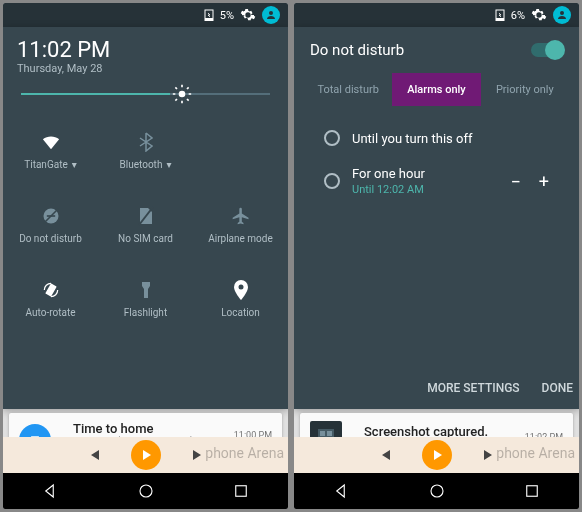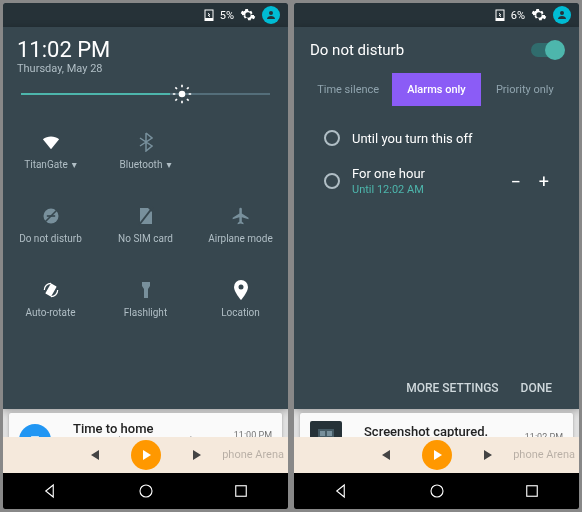--- a/index.html
+++ b/index.html
@@ -32,28 +32,28 @@
   .navbar { position: absolute; bottom: 0; left: 0; right: 0; height: 36px; background: #000; display: flex; align-items: center; justify-content: space-around; }
   .nav-btn svg { width: 18px; height: 18px; fill: none; stroke: #fff; stroke-width: 1.5; }
   .bg-music { position: absolute; left: 0; right: 0; height: 36px; display: flex; align-items: center; justify-content: center; gap: 30px; background: #f5e9dc; }
   .play { width: 30px; height: 30px; border-radius: 50%; background: #ff9800; display: flex; align-items: center; justify-content: center; }
   
   .dnd-header { display: flex; align-items: center; justify-content: space-between; padding: 14px 16px; font-size: 15px; }
   .toggle { width: 32px; height: 14px; background: #26a69a66; border-radius: 7px; position: relative; }
   .toggle::after { content: ""; position: absolute; right: -2px; top: -3px; width: 20px; height: 20px; border-radius: 50%; background: #4db6ac; }
   .segbar { display: flex; margin: 0 10px; }
   .seg { flex: 1; text-align: center; padding: 10px 4px; font-size: 11px; color: #90a4ae; }
-  .seg.active { color: #fff; font-weight: 500; background: #8b5cf6; }
+  .seg.active { color: #fff; font-weight: 500; background: #701a75; }
   .options { padding: 14px 26px; }
   .opt { display: flex; align-items: center; gap: 12px; padding: 10px 4px; font-size: 13px; }
   .radio { width: 16px; height: 16px; border: 2px solid #b0bec5; border-radius: 50%; flex-shrink: 0; }
   .opt .sub { font-size: 11px; color: #4db6ac; margin-top: 2px; }
   .stepper { margin-left: auto; display: flex; gap: 18px; font-size: 18px; }
-  .actions { display: flex; justify-content: flex-end; gap: 22px; padding: 14px 27px; font-size: 12px; font-weight: 500; color: #cfd8dc; }
-  .watermark { position: absolute; right: 4px; bottom: 48px; font-size: 11px; color: rgba(0,0,0,0.25); }
+  .actions { display: flex; justify-content: flex-end; gap: 22px; padding: 14px 6px; font-size: 12px; font-weight: 500; color: #cfd8dc; }
+  .watermark { position: absolute; right: 4px; bottom: 48px; font-size: 14px; color: rgba(0,0,0,0.25); }
   .dim { color: #78909c; }
   svg { display: block; }
 </style>
 </head>
 <body>
 
 <div class="phone">
   <div class="statusbar">
     <span>
         <svg width="10" height="12" viewBox="0 0 10 12">
@@ -265,21 +265,21 @@
         </span>
       </span>
   </div>
 
   <div class="panel" style="height:382px; display:flex; flex-direction:column">
     <div class="dnd-header">
       <span>Do not disturb</span>
       <span class="toggle"></span>
     </div>
     <div class="segbar">
-      <div class="seg">Time silence</div>
+      <div class="seg">Total disturb</div>
       <div class="seg active">Alarms only</div>
       <div class="seg">Priority only</div>
     </div>
     <div class="options">
       <div class="opt">
         <span class="radio"></span>
         <span>Until you turn this off</span>
       </div>
       <div class="opt">
         <span class="radio"></span>

